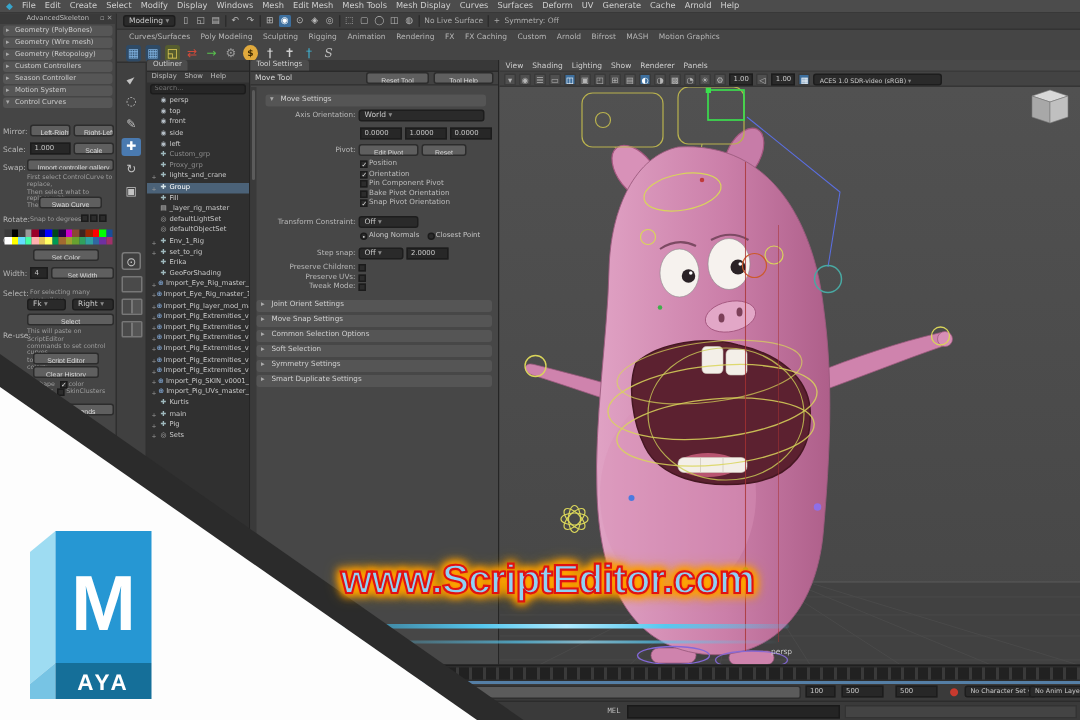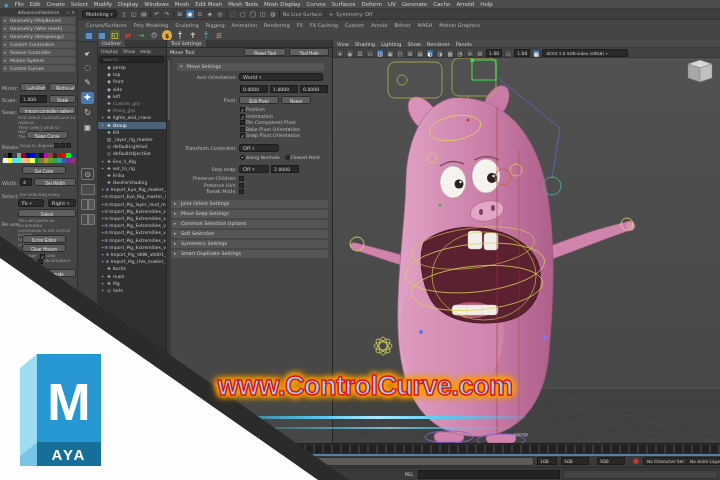--- a/index.html
+++ b/index.html
@@ -821,21 +821,21 @@
   </div>
 
   <div class="abs cmdline">
     <span class="abs" style="left:405px;top:4px;color:#bdbdbd;font-size:4.8px;font-family:'DejaVu Sans Mono',monospace;">MEL</span>
     <input class="abs" style="left: 418px; top: 2px; width: 142px; height: 9px; background: rgb(36, 36, 36); border: 1px solid rgb(25, 25, 25); color: rgb(204, 204, 204); font-size: 4.6px;">
     <div class="abs" style="left:563px;top:2px;width:155px;height:9px;background:#444;border:1px solid #333;"></div>
   </div>
 
   <div class="abs wm-bar1"></div>
   <div class="abs wm-bar2"></div>
-  <div class="abs wm-text">www.ControlCurve.com</div>
+  <div class="abs wm-text">www.ScriptEditor.com</div>
 
   <svg class="abs corner-svg" viewBox="0 0 720 480">
     <polygon points="0,236 349,480 318,480 0,258" fill="#2b2b2b"></polygon>
     <polygon points="0,258 318,480 0,480" fill="#fdfdfd"></polygon>
     <g transform="translate(20,352)">
       <polygon points="0,16 17,2 17,90 0,104" fill="#9edcf2"></polygon>
       <rect x="17" y="2" width="64" height="88" fill="#2697d3"></rect>
       <polygon points="0,104 17,90 17,114 0,114" fill="#77c4e4"></polygon>
       <rect x="17" y="90" width="64" height="24" fill="#156f99"></rect>
       <text x="49" y="68" text-anchor="middle" font-family="Liberation Sans, sans-serif" font-size="52" font-weight="bold" fill="#ffffff">M</text>

